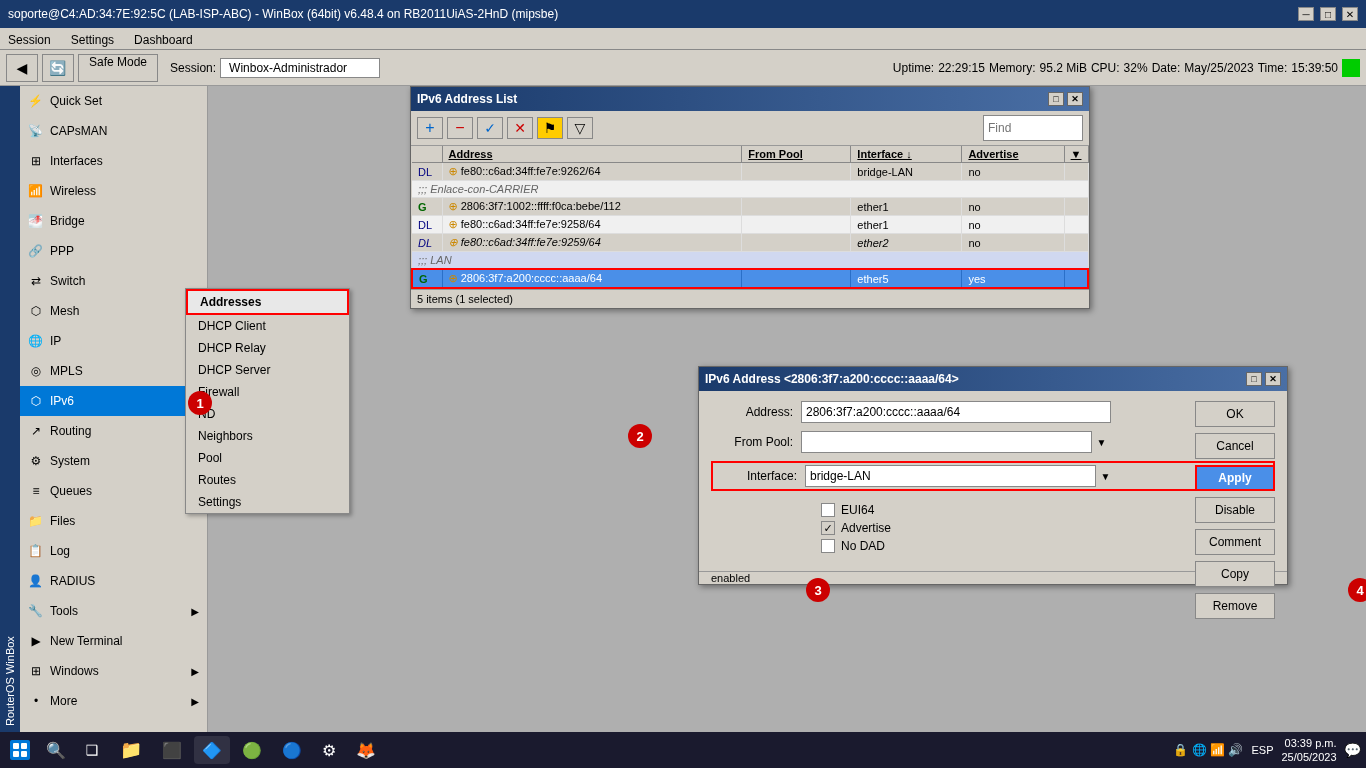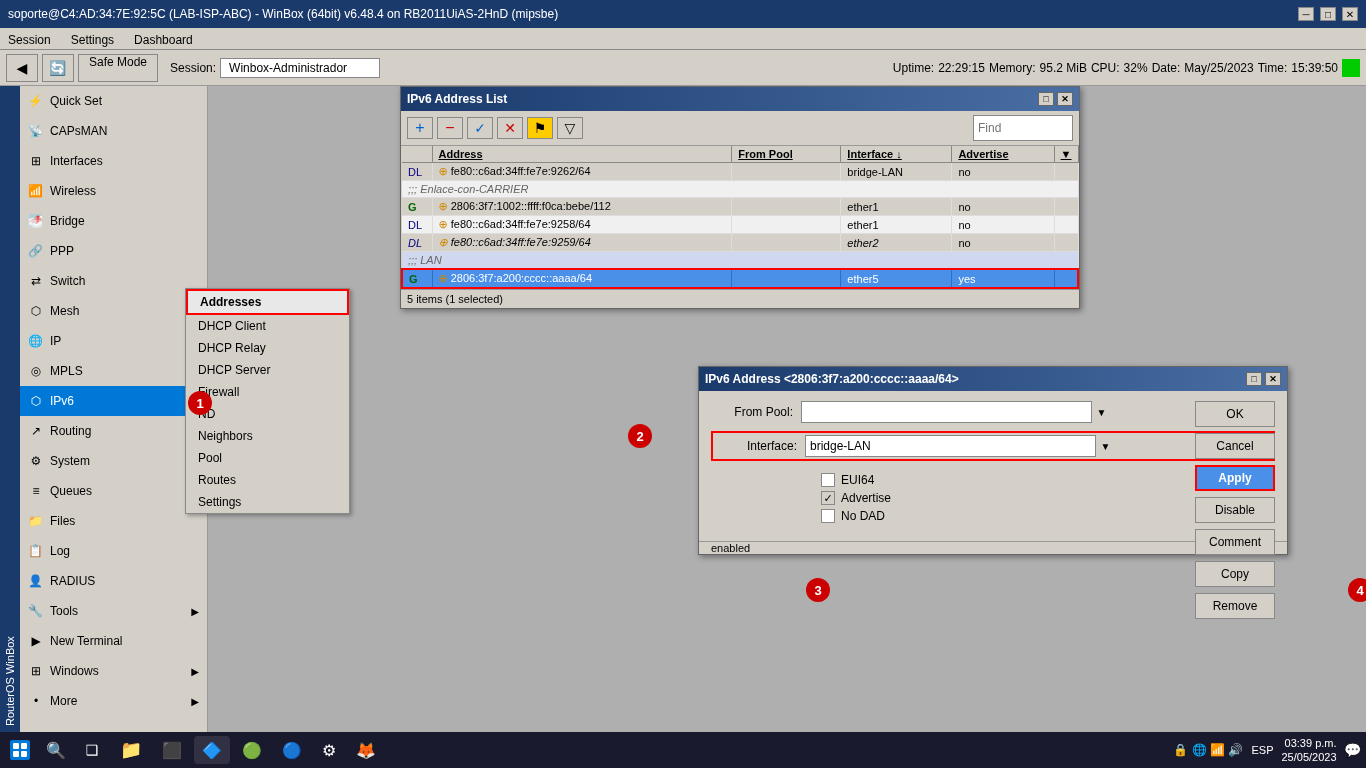--- a/index.html
+++ b/index.html
@@ -184,21 +184,21 @@
       align-items: center;
       justify-content: center;
       font-size: 9px;
       cursor: pointer;
       color: #000;
     }
 
     
     .ipv6-list-window {
       top: 0;
-      left: 192px;
+      left: 202px;
       width: 680px;
     }
     .list-toolbar {
       display: flex;
       align-items: center;
       padding: 4px 6px;
       gap: 4px;
       border-bottom: 1px solid #999;
       background: #d4d0c8;
     }
@@ -726,20 +726,24 @@
     <div class="window ipv6-detail-window" style="top:280px; left:490px; width:590px;">
       <div class="window-title">
         <span>IPv6 Address &lt;2806:3f7:a200:cccc::aaaa/64&gt;</span>
         <div class="window-controls">
           <div class="win-btn">□</div>
           <div class="win-btn">✕</div>
         </div>
       </div>
       <div style="display:flex; position:relative;">
         <div class="detail-form" style="flex:1;">
+          <div class="form-row">
+            <span class="form-label">Address:</span>
+            <input class="form-input" type="text" style="max-width: 310px;" value="2806:3f7:a200:cccc::aaaa/64">
+          </div>
           <div class="form-row">
             <span class="form-label">From Pool:</span>
             <div class="form-select-wrapper" style="max-width:310px;">
               <select class="form-select"></select>
               <div class="select-arrow">▼</div>
             </div>
           </div>
           <div class="form-row" style="border:2px solid red; padding:2px;">
             <span class="form-label">Interface:</span>
             <div class="form-select-wrapper" style="max-width:310px;">

